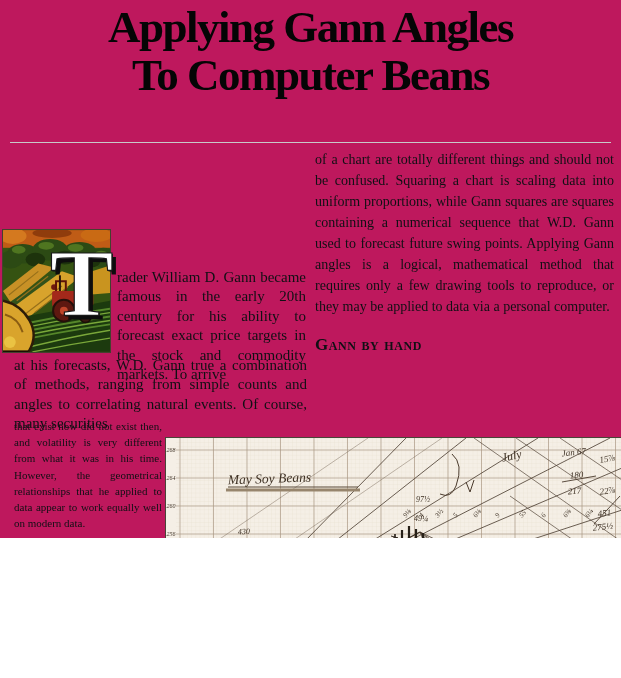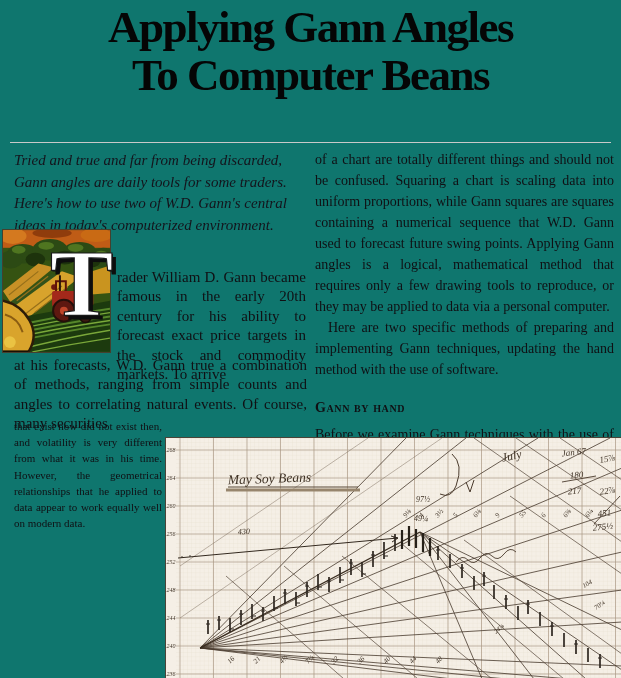--- a/index.html
+++ b/index.html
@@ -1,18 +1,18 @@
 <!DOCTYPE html>
 <html><head>
 <meta charset="utf-8">
 <style>
   * { margin:0; padding:0; box-sizing:border-box; }
   html,body { background:#ffffff; }
   .page {
-    position:relative; width:621px; height:678px; background:#0f766e;
+    position:relative; width:621px; height:538px; background:#be185d;
     overflow:hidden; font-family:"Liberation Serif", serif; color:#0e0e0e;
   }
   .title {
     position:absolute; top:4px; left:0; width:621px; text-align:center;
     font-weight:bold; font-size:45px; line-height:1.06; letter-spacing:-1.5px;
     color:#050505;
   }
   .rule { position:absolute; top:142px; left:10px; width:601px; height:1px; background:#c9c9c9; }
   .intro {
     position:absolute; top:150px; left:14px; width:293px;
@@ -22,22 +22,22 @@
   .seg-a { top:268px; left:117px; width:189px; font-size:15px; line-height:19.4px; }
   .seg-b { top:356px; left:14px;  width:293px; font-size:15px; line-height:19.4px; }
   .seg-c { top:418px; left:14px;  width:148px; font-size:11px; line-height:16.2px; }
   .seg-c p.ind { text-indent:13px; }
   .rightcol {
     position:absolute; top:149px; left:315px; width:299px;
     font-size:14px; line-height:21px; text-align:justify; color:#101014;
   }
   .rightcol p.ind { text-indent:13px; }
   .subhead {
-    font-variant:small-caps; font-weight:600; font-size:14px;
-    letter-spacing:0.6px; margin-top:17px; margin-bottom:6px; text-align:left;
+    font-variant:small-caps; font-weight:600; font-size:17px;
+    letter-spacing:0.6px; margin-top:17px; margin-bottom:18px; text-align:left;
   }
   .illus {
     position:absolute; top:229px; left:2px; width:109px; height:124px;
     border:1px solid #45402e;
   }
   .illus svg { display:block; width:100%; height:100%; }
   .dropcap {
     position:absolute; top:237px; left:50px; width:62px; text-align:center;
     font-size:95px; line-height:1; font-weight:bold; color:#ffffff;
     -webkit-text-stroke:1.2px #1a1a1a;
@@ -53,21 +53,20 @@
 </style>
 </head>
 <body>
 
 <div class="page">
 
   <h1 class="title"><span>Applying Gann Angles</span><br><span>To Computer Beans</span></h1>
 
   <div class="rule"></div>
 
-  <div class="intro">Tried and true and far from being discarded, Gann angles are daily tools for some traders. Here's how to use two of W.D. Gann's central ideas in today's computerized environment.</div>
 
   <div class="illus">
     <svg viewBox="0 0 109 124">
       <rect width="109" height="124" fill="#355312"></rect>
       <rect width="109" height="18" fill="#bf5c16"></rect>
       <ellipse cx="10" cy="6" rx="14" ry="8" fill="#d4791f"></ellipse>
       <ellipse cx="95" cy="5" rx="16" ry="7" fill="#c96a14"></ellipse>
       <ellipse cx="50" cy="3" rx="20" ry="5" fill="#8f3c0c"></ellipse>
       <ellipse cx="20" cy="24" rx="16" ry="10" fill="#2c4a14"></ellipse>
       <ellipse cx="48" cy="20" rx="18" ry="11" fill="#2c4a14"></ellipse>
@@ -109,23 +108,21 @@
   <div class="dropcap">T</div>
 
   <div class="seg seg-a">rader William D. Gann became famous in the early 20th century for his ability to forecast exact price targets in the stock and commodity markets. To arrive</div>
   <div class="seg seg-b">at his forecasts, W.D. Gann true a combination of methods, ranging from simple counts and angles to correlating natural events. Of course, many securities</div>
   <div class="seg seg-c">
     <p>that exist now did not exist then, and volatility is very different from what it was in his time. However, the geometrical relationships that he applied to data appear to work equally well on modern data.</p>
   </div>
 
   <div class="rightcol">
     <p>of a chart are totally different things and should not be confused. Squaring a chart is scaling data into uniform proportions, while Gann squares are squares containing a numerical sequence that W.D. Gann used to forecast future swing points. Applying Gann angles is a logical, mathematical method that requires only a few drawing tools to reproduce, or they may be applied to data via a personal computer.</p>
-    <p class="ind">Here are two specific methods of preparing and implementing Gann techniques, updating the hand method with the use of software.</p>
     <h3 class="subhead">Gann by hand</h3>
-    <p>Before we examine Gann techniques with the use of software, let's look at the theories behind them.</p>
   </div>
 
   <div class="figure">
     <svg viewBox="0 0 456 241">
       <defs>
         <pattern id="fg" width="4.2" height="4.2" patternUnits="userSpaceOnUse">
           <path d="M4.2 0H0V4.2" fill="none" stroke="#e5dbcb" stroke-width="0.45"></path>
         </pattern>
       </defs>
       <rect width="456" height="241" fill="#f5efe6"></rect>

